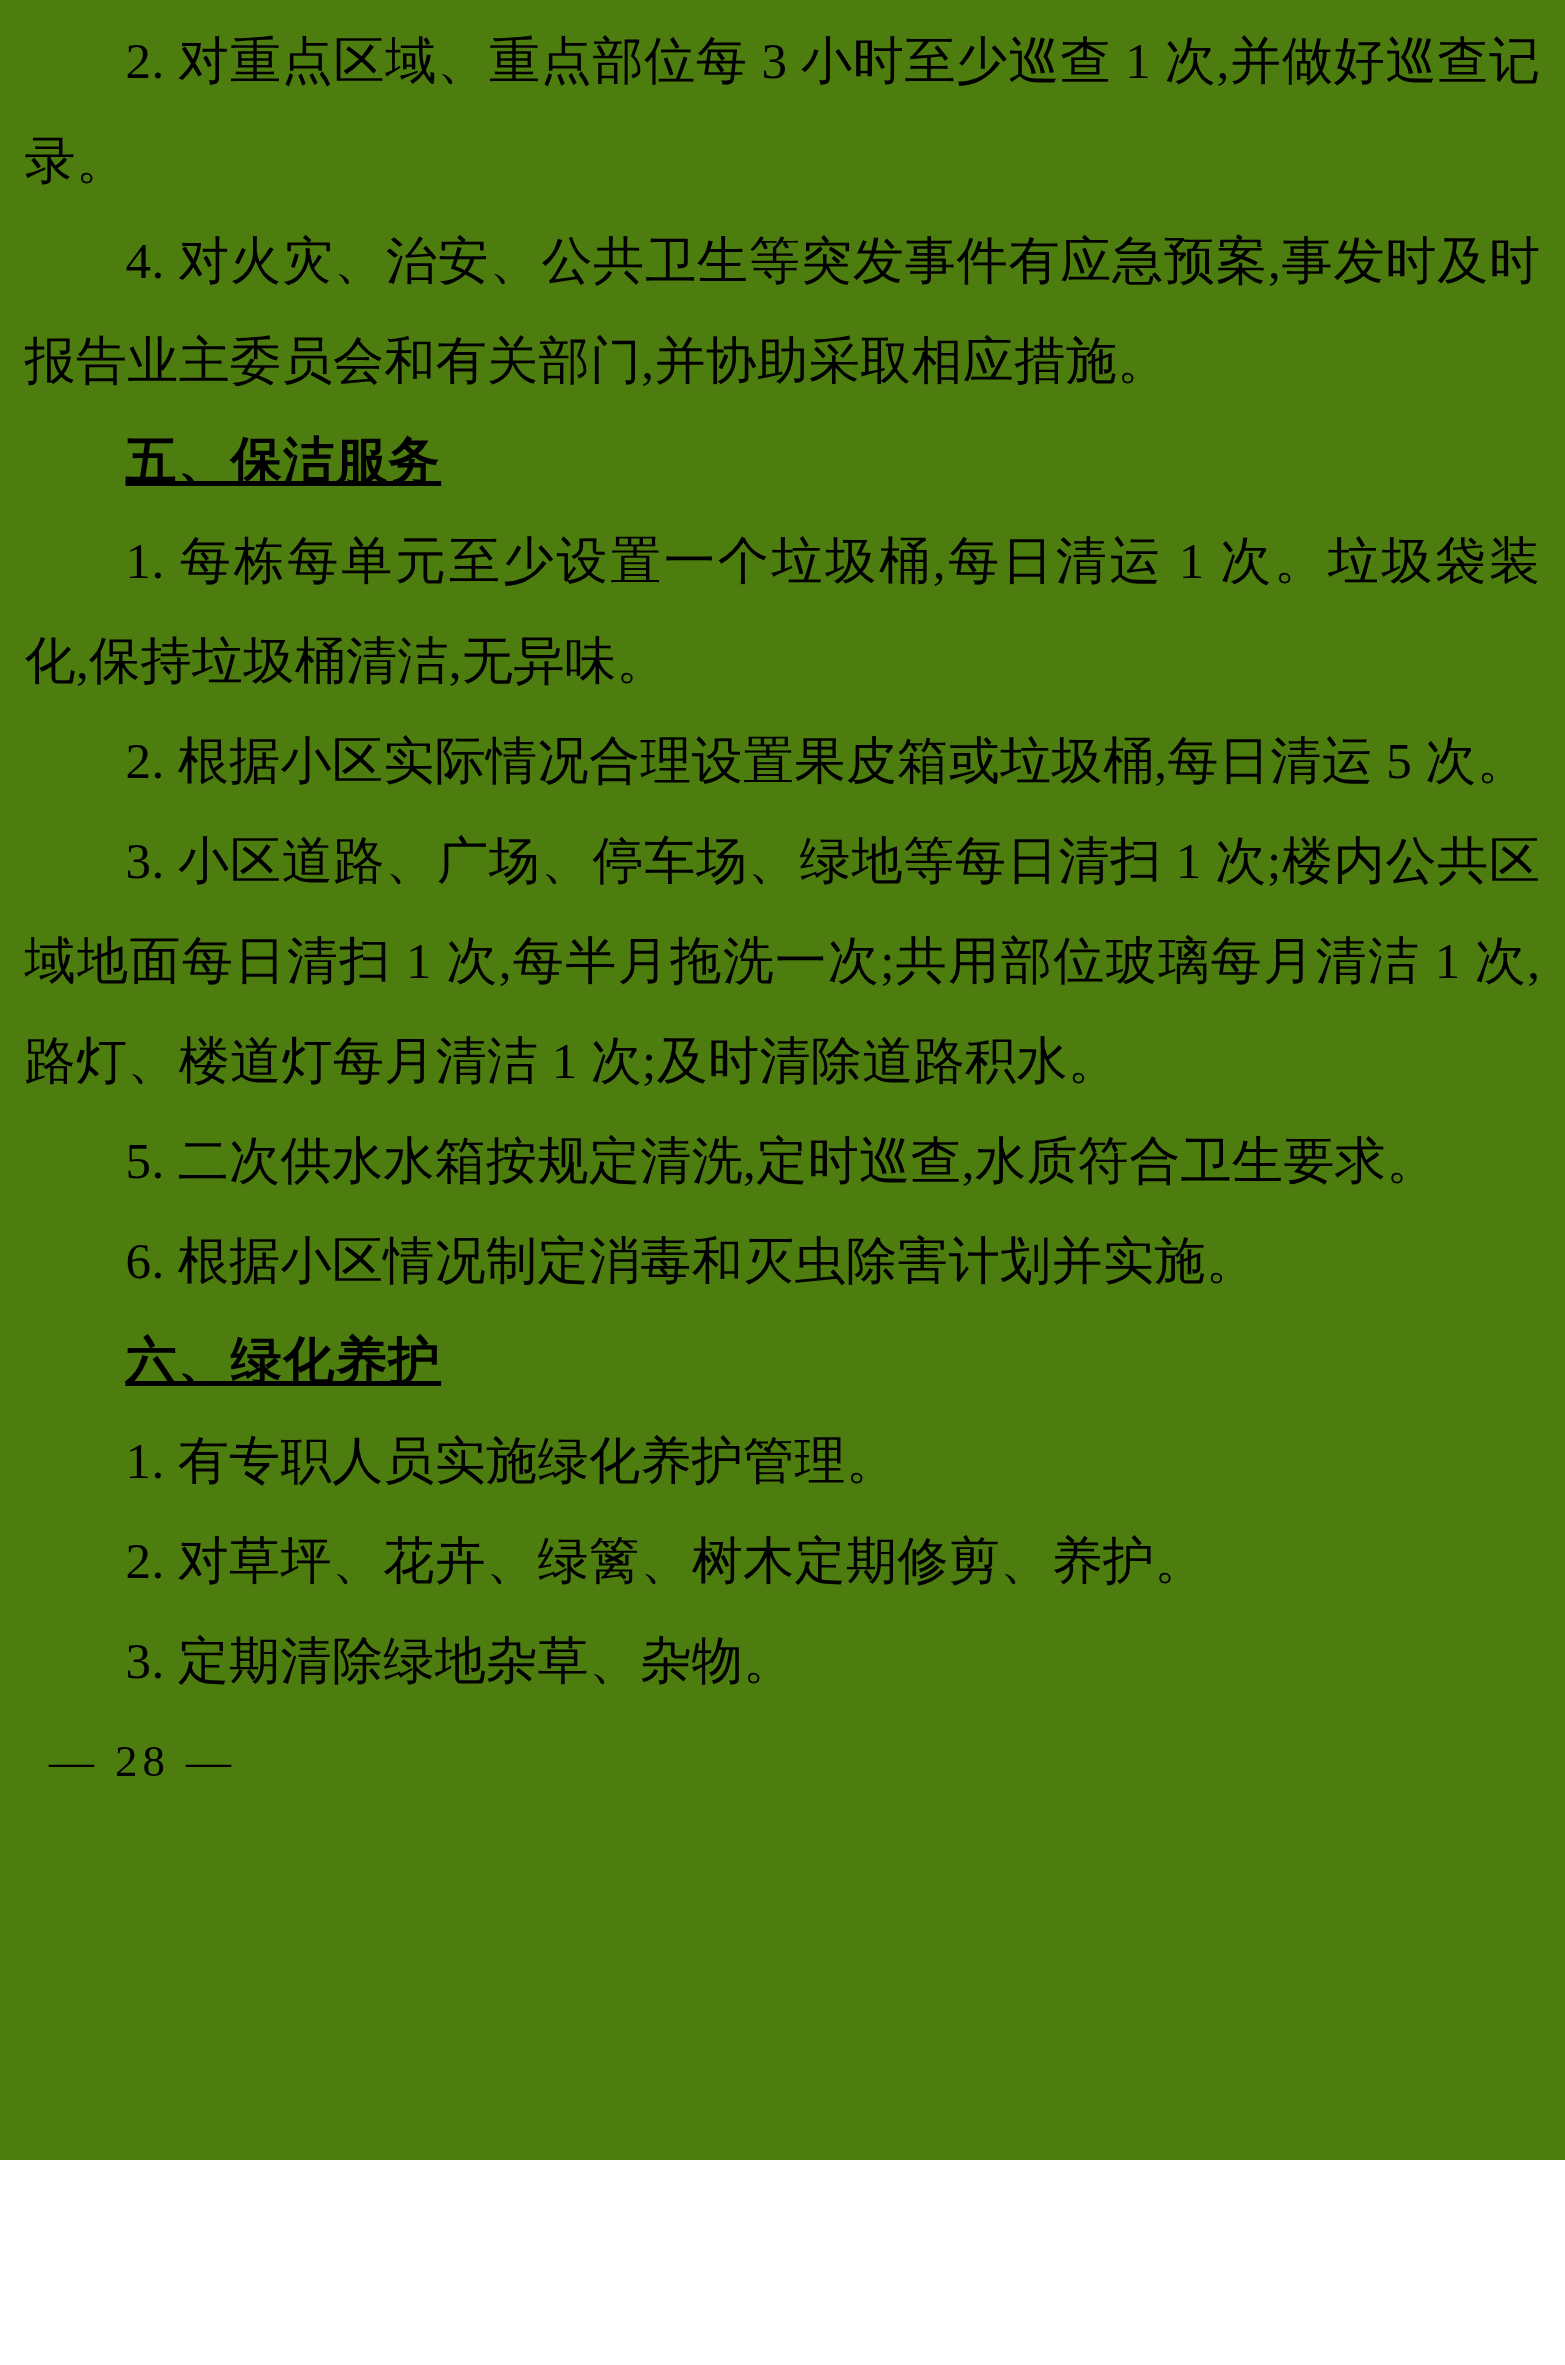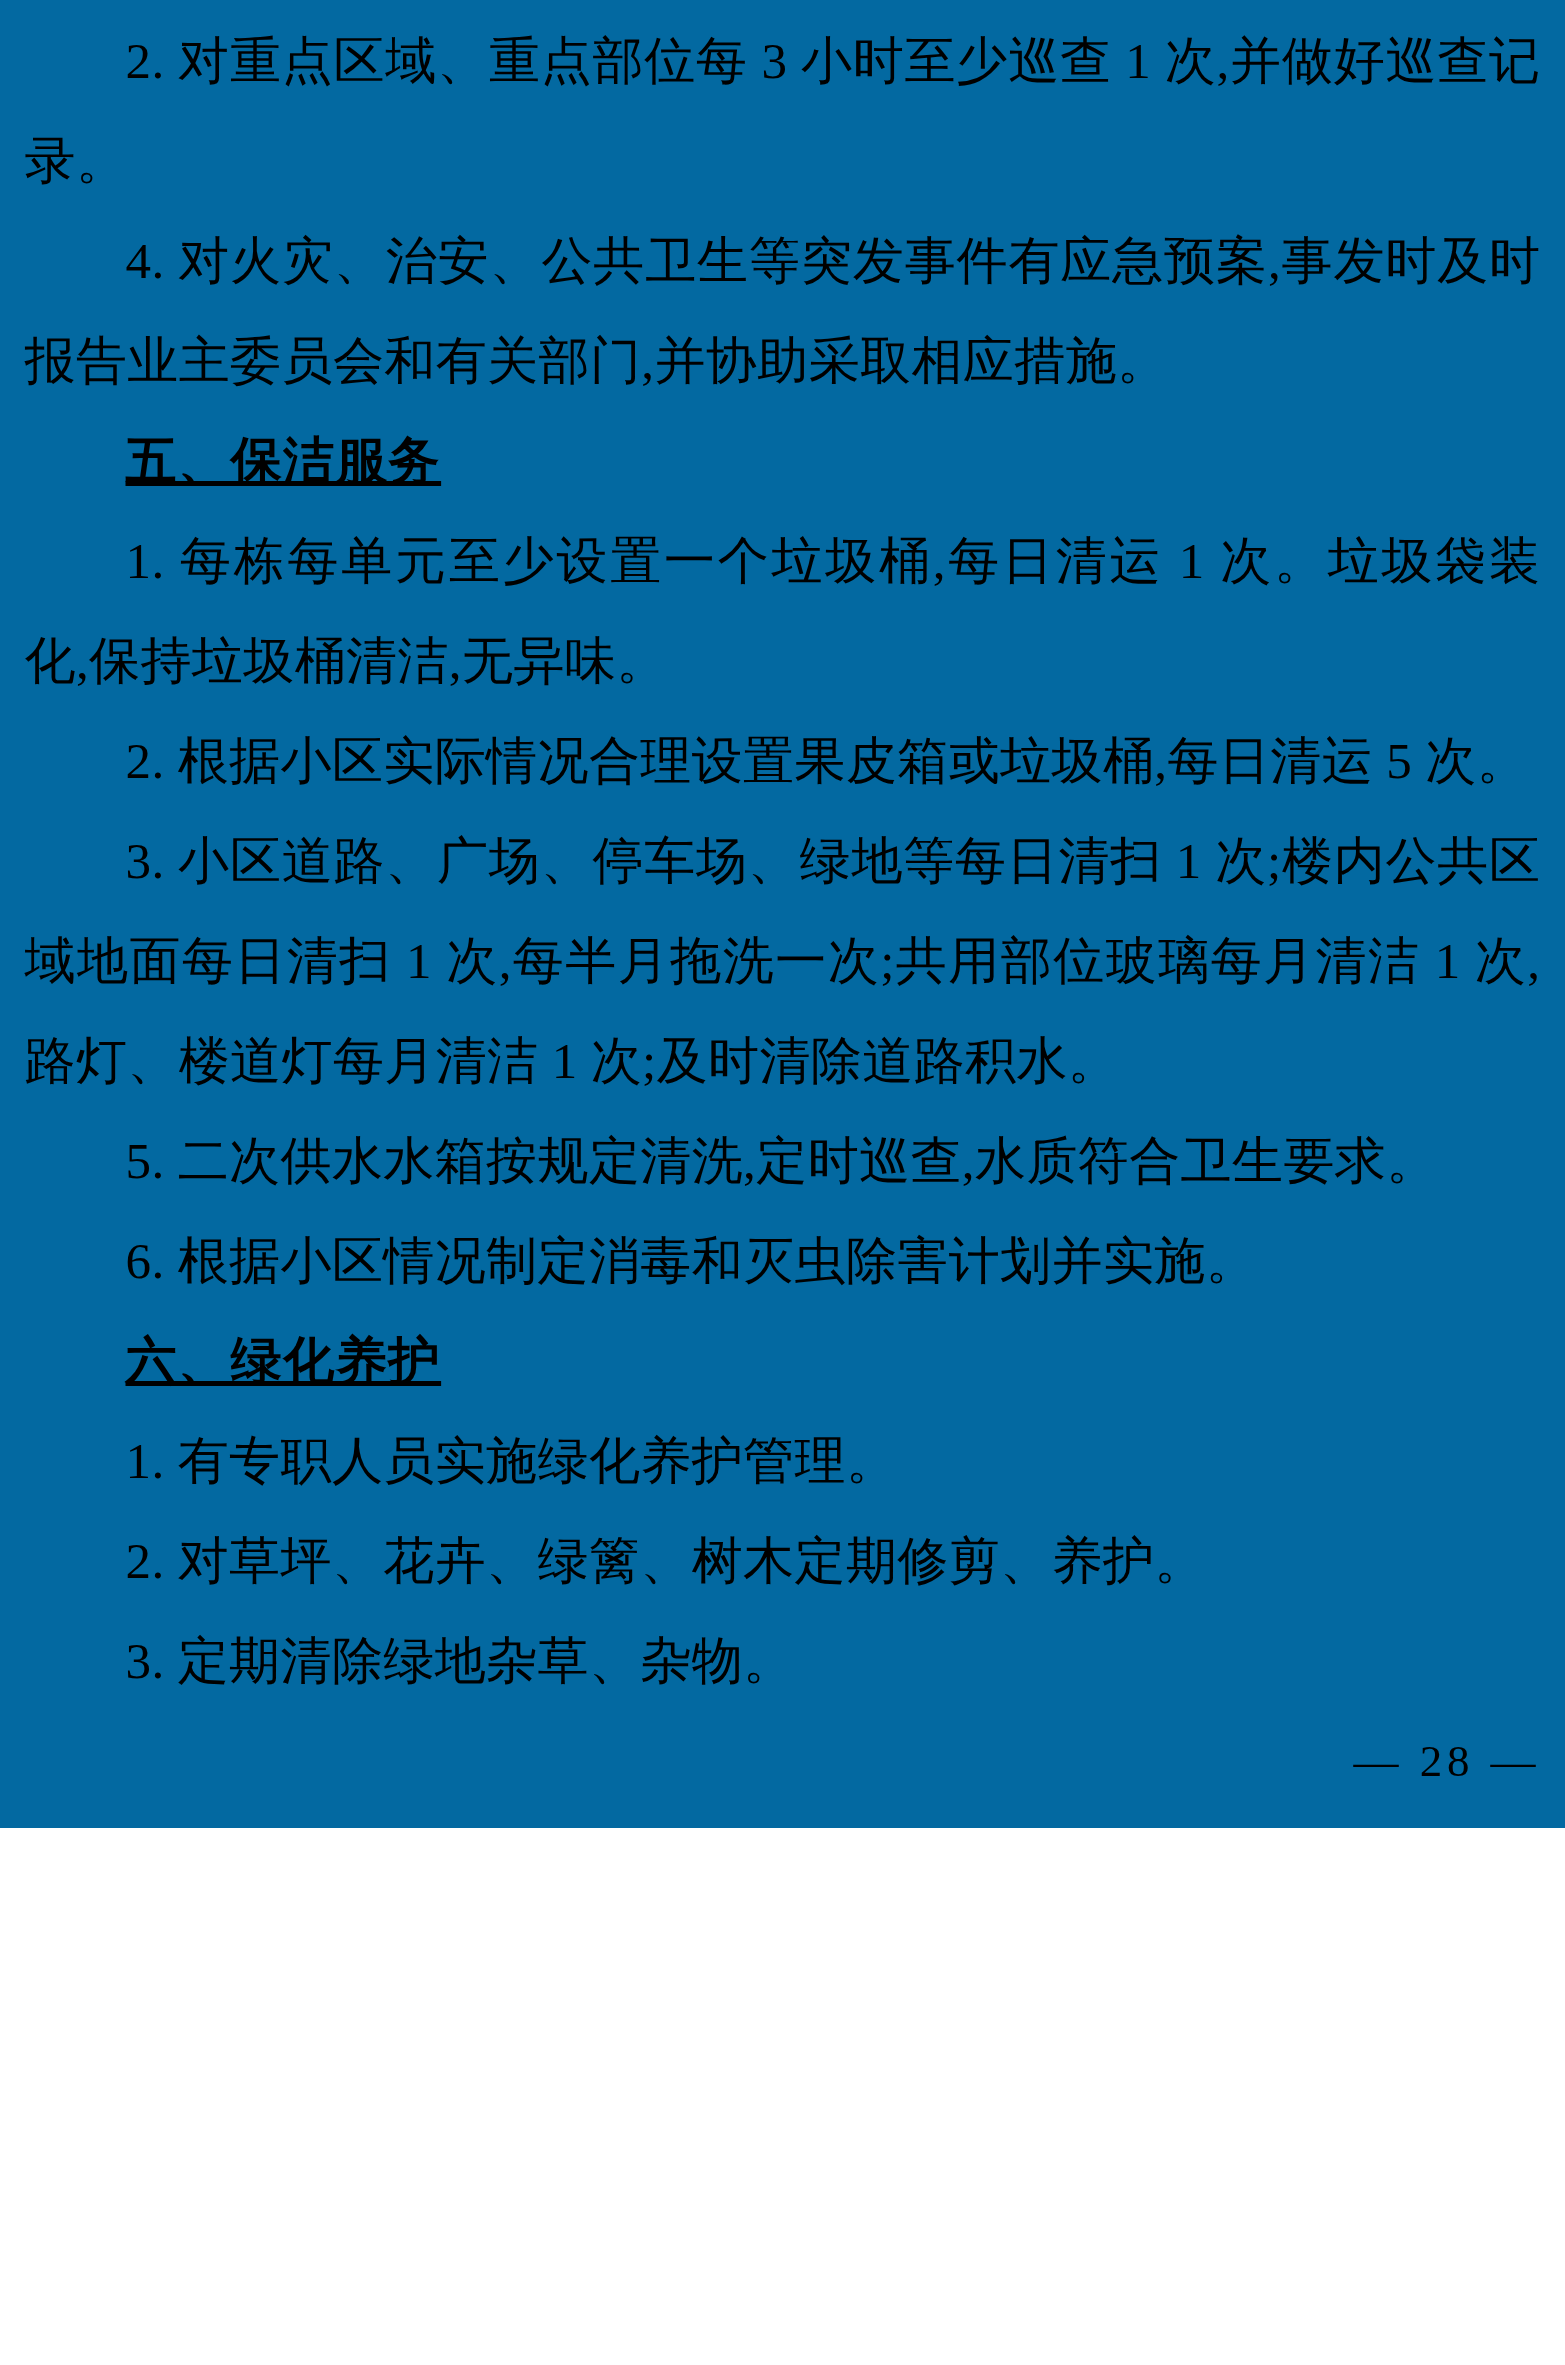--- a/index.html
+++ b/index.html
@@ -1,20 +1,20 @@
 <!DOCTYPE html>
 <html style="font-size:13px"><head>
 <meta charset="utf-8">
 <style>
   html, body { margin: 0; padding: 0; background: #ffffff; }
   .page {
     position: relative;
     width: 1565px;
-    height: 1828px;
-    background: #0369a1;
+    height: 2160px;
+    background: #4d7c0f;
     color: #000000;
     box-sizing: border-box;
     padding: 11.4px 24.5px 0 24.5px;
     overflow: hidden;
   }
   .body-text {
     margin: 0;
     font-family: "Liberation Serif", "DejaVu Serif", serif;
     font-size: 51px;
     line-height: 100px;
@@ -33,21 +33,20 @@
     text-indent: 101px;
     letter-spacing: 1.6px;
     text-decoration: underline;
   }
   .page-number {
     margin: 0 0 0 24.5px;
     font-family: "Liberation Serif", "DejaVu Serif", serif;
     font-size: 45px;
     line-height: 100px;
     letter-spacing: 4.9px;
-    text-align: right;
   }
 </style>
 </head>
 <body>
 
 <div class="page">
 
   <p class="body-text">2. 对重点区域、重点部位每 3 小时至少巡查 1 次,并做好巡查记录。</p>
   <p class="body-text">4. 对火灾、治安、公共卫生等突发事件有应急预案,事发时及时报告业主委员会和有关部门,并协助采取相应措施。</p>
 

